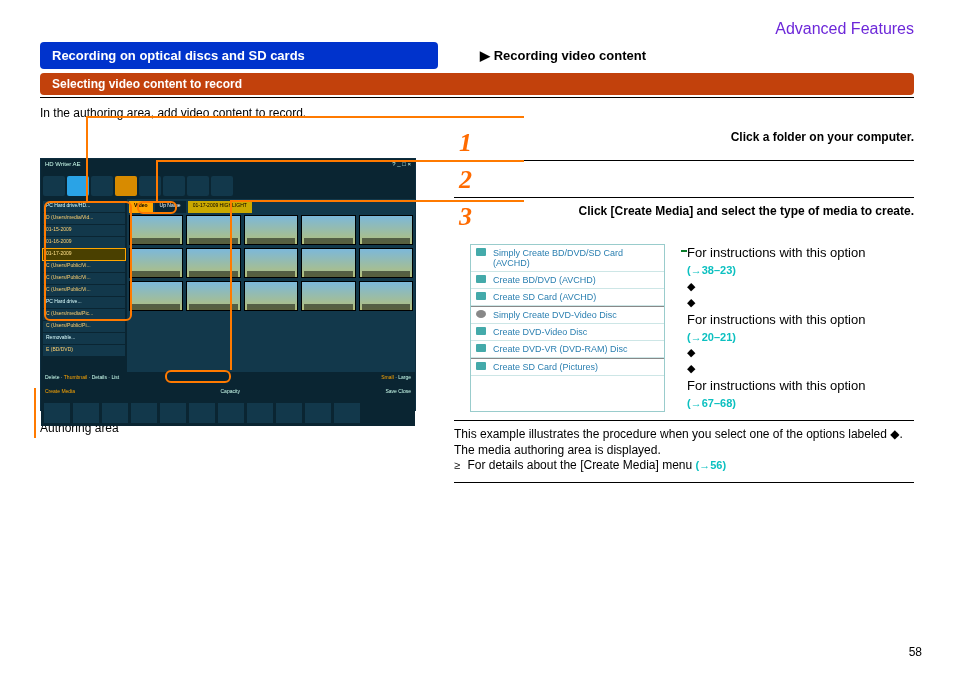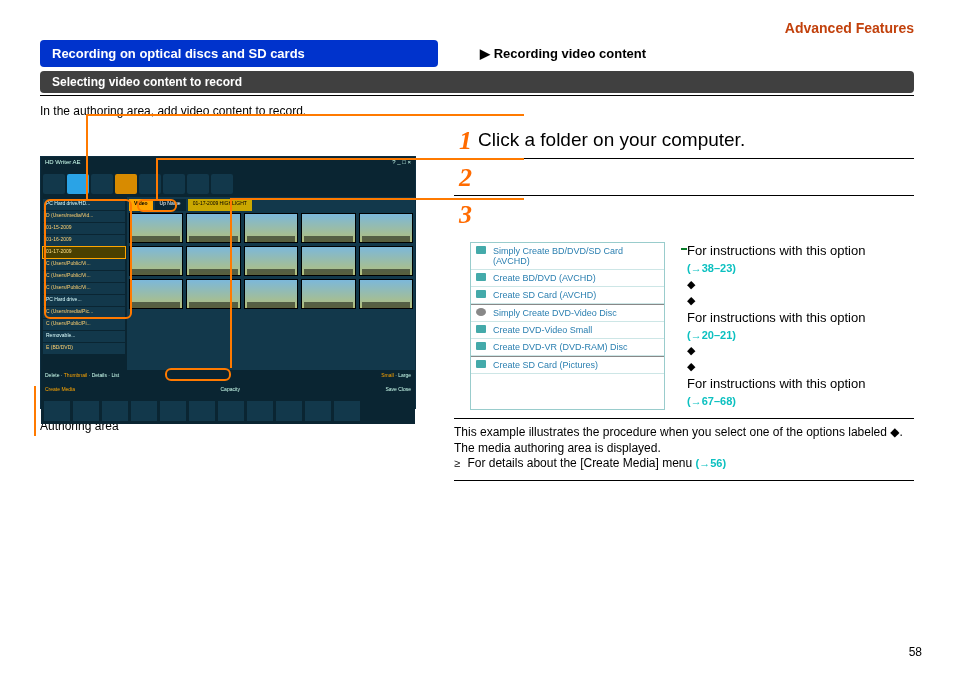--- a/index.html
+++ b/index.html
@@ -7,30 +7,30 @@
     font-family: Arial, Helvetica, sans-serif;
     font-size: 12px;
     color: #000;
     width: 954px;
     height: 673px;
     background: #fff;
     position: relative;
     padding: 20px 40px;
   }
   .header-link { text-align: right; margin-bottom: 4px; }
-  .header-link a { color: #c2410c; font-weight: bold; text-decoration: none; font-size: 14px; }
+  .header-link a { color: #6d28d9; font-weight: normal; text-decoration: none; font-size: 16px; }
   .title-row { display: flex; gap: 0; margin-bottom: 4px; }
   .blue-bar {
     background: #0033cc; color: #fff; font-weight: bold;
     padding: 6px 12px; border-radius: 4px; flex: 0 0 398px;
     font-size: 13px;
   }
   .breadcrumb { padding: 6px 18px; font-weight: bold; font-size: 13px; margin-left: 24px; }
   .sub-bar {
-    background: #404040; color: #fff; font-weight: bold;
+    background: #c2410c; color: #fff; font-weight: bold;
     padding: 4px 12px; border-radius: 4px; font-size: 12px;
     margin-bottom: 2px;
   }
   .hr { border: none; border-top: 1px solid #000; margin-bottom: 8px; }
   .intro { font-size: 12px; margin-bottom: 10px; }
 
   .columns { display: flex; gap: 24px; position: relative; }
   .left { width: 390px; position: relative; }
   .right { flex: 1; }
 
@@ -63,21 +63,21 @@
 
   .auth-label { font-size: 12px; margin-top: 10px; }
 
   
   .step { display: flex; align-items: flex-start; gap: 6px; border-bottom: 1px solid #000; padding-bottom: 4px; margin-bottom: 6px; }
   .step:last-of-type { border-bottom: none; }
   .num {
     font-family: "Times New Roman", serif; font-style: italic; font-weight: bold;
     font-size: 26px; color: #ff6b00; line-height: 1; width: 18px; text-align: right;
   }
-  .step-text { font-weight: normal; font-size: 19px; line-height: 1.25; flex: 1; }
+  .step-text { font-weight: bold; font-size: 12px; line-height: 1.25; flex: 1; text-align: right; }
 
   
   .dropdown {
     width: 195px; border: 1px solid #9cc; background: #fff; font-size: 9px;
     margin-left: 16px;
   }
   .dd-row { border-bottom: 1px solid #cde6e6; padding: 3px 6px 3px 22px; color: #2a7fb0; position: relative; }
   .dd-row::before { content: ""; position: absolute; left: 5px; top: 3px; width: 10px; height: 8px; background: #4aa; border-radius: 1px; }
   .dd-row:nth-child(5)::before { background: #888; border-radius: 50%; }
   .dd-row:nth-child(8)::before { background: none; border: 1px dashed #555; }
@@ -219,30 +219,31 @@
   <div class="right">
     <div class="step">
       <div class="num">1</div>
       <div class="step-text">Click a folder on your computer.</div>
     </div>
     <div class="step">
       <div class="num">2</div>
     </div>
     <div class="step" style="border-bottom:none">
       <div class="num">3</div>
+      <div class="step-text">Click [Create Media] and select the type of media to create.</div>
     </div>
 
     <div class="dd-wrap">
       <div class="dropdown">
         <div class="dd-row">Simply Create BD/DVD/SD Card (AVCHD)</div>
         <div class="dd-row">Create BD/DVD (AVCHD)</div>
         <div class="dd-row">Create SD Card (AVCHD)</div>
         <div style="border-top:1px solid #888"></div>
         <div class="dd-row">Simply Create DVD-Video Disc</div>
-        <div class="dd-row">Create DVD-Video Small</div>
+        <div class="dd-row">Create DVD-Video Disc</div>
         <div class="dd-row">Create DVD-VR (DVD-RAM) Disc</div>
         <div style="border-top:1px solid #888"></div>
         <div class="dd-row">Create SD Card (Pictures)</div>
       </div>
       <div class="annot-col" style="position:relative">
         <div style="position:absolute;left:-6px;top:6px;width:6px" class="dash-lead"></div>
         <div class="annot">For instructions with this option</div>
         <div class="ref">(→38–23)</div>
         <div class="diamond">◆</div>
         <div class="diamond">◆</div>

